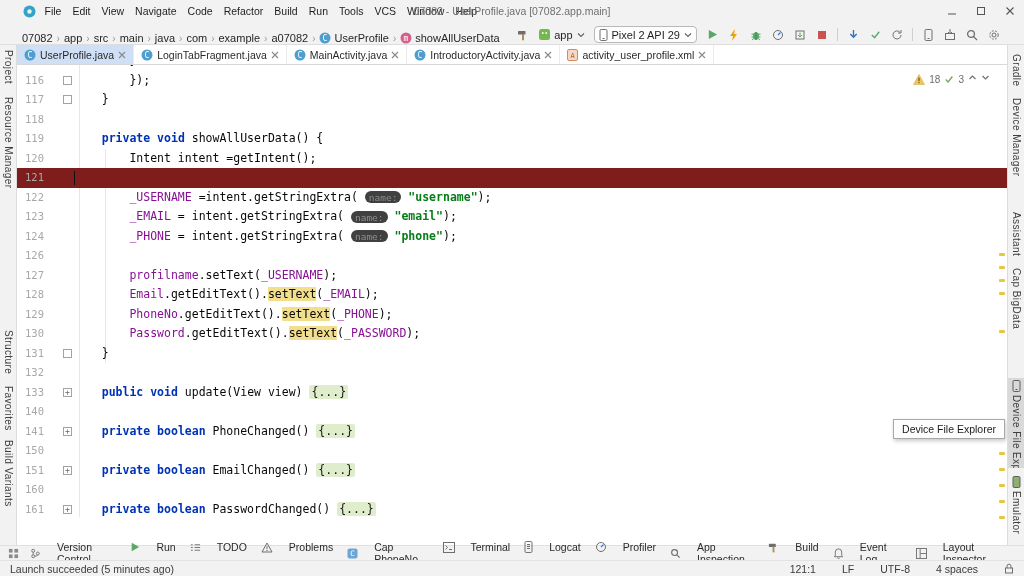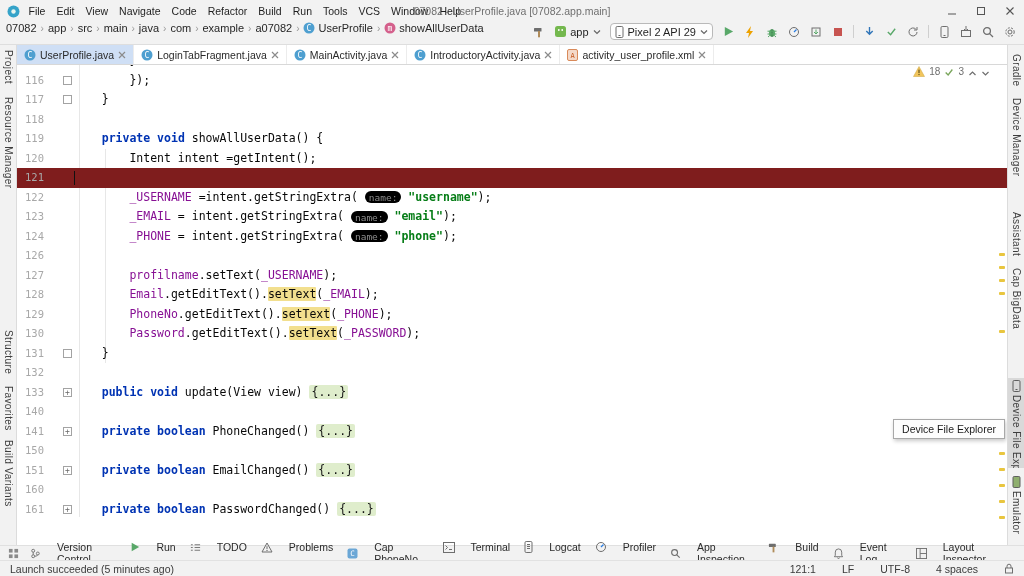--- a/index.html
+++ b/index.html
@@ -1,27 +1,27 @@
 <!DOCTYPE html>
 <html><head>
 <meta charset="utf-8">
 <style>
 *{margin:0;padding:0;box-sizing:border-box}
 html,body{width:1024px;height:576px;overflow:hidden;background:#fff;font-family:"Liberation Sans",sans-serif}
 .ic{display:inline-flex;align-items:center;justify-content:center;line-height:0;flex:none}
 .window{position:relative;width:1024px;height:576px;background:#fff;overflow:hidden}
 
-.titlebar{position:absolute;top:0;left:0;right:0;height:22px;background:#f2f2f2;display:flex;align-items:center;padding-left:4px;z-index:30}
+.titlebar{position:absolute;top:0;left:0;right:0;height:22px;background:#f2f2f2;display:flex;align-items:center;padding-left:20px;z-index:30}
 .menus{display:flex;align-items:center}
 .menu-item{font-size:10.5px;color:#1e1e1e;padding:0 5.5px;cursor:default}
 .window-title{position:absolute;left:50%;transform:translateX(-50%);font-size:10.5px;color:#6f6f6f;white-space:nowrap}
 .win-controls{position:absolute;right:0;top:0;height:22px;display:flex}
 .win-btn{width:29px;height:22px;display:flex;align-items:center;justify-content:center}
 
-.navbar{position:absolute;top:22px;left:0;right:0;height:23px;background:#f2f2f2;border-bottom:1px solid #dedede;display:flex;align-items:flex-start;padding:0 4px;z-index:29}
+.navbar{position:absolute;top:22px;left:0;right:0;height:23px;background:#f2f2f2;border-bottom:1px solid #dedede;display:flex;align-items:flex-end;padding:0 20px;z-index:29}
 .crumbs{display:flex;align-items:center;gap:1px;font-size:11px;color:#262626;white-space:nowrap}
 .crumb{display:inline-flex;align-items:center;gap:3px;padding:0 2px}
 .crumb-sep{color:#9a9a9a;font-size:10px;padding:0 1px}
 .nav-right{margin-left:auto;display:flex;align-items:center;gap:2px}
 .tbtn{width:20px;height:19px;display:flex;align-items:center;justify-content:center;border-radius:3px}
 .combo{display:flex;align-items:center;gap:4px;font-size:11px;color:#1f1f1f;padding:0 4px;height:17px;white-space:nowrap}
 .combo.bordered{border:1px solid #b9b9b9;border-radius:4px;background:#fdfdfd;margin:0 3px}
 .vsep{width:1px;height:13px;background:#cfcfcf;margin:0 3px}
 
 .main{position:absolute;top:45px;left:0;right:0;bottom:31px;background:#fff}
@@ -40,27 +40,27 @@
 .code-lines{position:absolute;left:0;right:0;top:-14px;z-index:2}
 .line{display:flex;height:19.5px;position:relative}
 .line.current{background:#7f1d1d}
 .gutter{flex:none;width:57px;position:relative;font-family:"DejaVu Sans Mono",monospace;font-size:10.5px;color:#a8a8a8;line-height:19.5px}
 .lnum{position:absolute;left:0;width:27px;text-align:right}
 .gmark{position:absolute;left:46px;top:5px;width:9px;height:9px;border:1px solid #a3a3a3;background:#fff;font:8px/7px "DejaVu Sans Mono",monospace;color:#666;text-align:center}
 .codeln{position:relative;white-space:pre;font-family:"DejaVu Sans Mono",monospace;font-size:11.5px;line-height:19.5px;color:#080808}
 .sg-k{color:#0033b3;font-weight:bold}
 .sg-f{color:#871094}
 .sg-s{color:#067d17;font-weight:600}
-.sg-h{background:#000000;color:#8c8c8c;border-radius:7px;padding:0.5px 4px;font-size:9.5px}
+.sg-h{background:#404040;color:#8c8c8c;border-radius:7px;padding:0.5px 4px;font-size:9.5px}
 .sg-hl{background:#f2df8e;border-radius:1px}
 .sg-fd{background:#dfedcc;border-radius:2px;padding:0 2px;color:#151515}
 .caret{position:absolute;left:0;top:2.5px;width:1px;height:14px;background:#111}
 .estripe{position:absolute;top:0;bottom:0;right:0;width:11px;z-index:4}
 .emark{position:absolute;right:2px;width:6px;height:3px;background:#e9c63f;border-radius:1px}
-.inspections{position:absolute;top:0;right:15px;display:flex;align-items:flex-end;gap:4px;font-size:10px;color:#6e6e6e;z-index:5;background:rgba(255,255,255,.85);padding:1px 2px}
+.inspections{position:absolute;top:8px;right:15px;display:flex;align-items:flex-start;gap:4px;font-size:10px;color:#6e6e6e;z-index:5;background:rgba(255,255,255,.85);padding:1px 2px}
 .tooltip{position:absolute;right:2px;top:354px;background:#fdfdfd;border:1px solid #a8a8a8;box-shadow:1px 2px 4px rgba(0,0,0,.22);font-size:10.5px;color:#1c1c1c;padding:3px 8px;white-space:nowrap;z-index:8}
 
 .bottombar{position:absolute;left:0;right:0;bottom:16px;height:15px;background:#f2f2f2;border-top:1px solid #e0e0e0;display:flex;align-items:center;font-size:10.5px;color:#2b2b2b;padding:0 4px;z-index:30}
 .bitem{display:flex;align-items:center;gap:16px;padding:0 7px;height:100%}
 .bb-right{margin-left:auto;display:flex}
 .statusbar{position:absolute;left:0;right:0;bottom:0;height:16px;background:#f2f2f2;border-top:1px solid #e2e2e2;display:flex;align-items:center;font-size:10.5px;color:#3a3a3a;padding:0 10px;z-index:30}
 .status-right{margin-left:auto;display:flex;align-items:center;gap:26px}
 </style>
 </head>
 <body>

